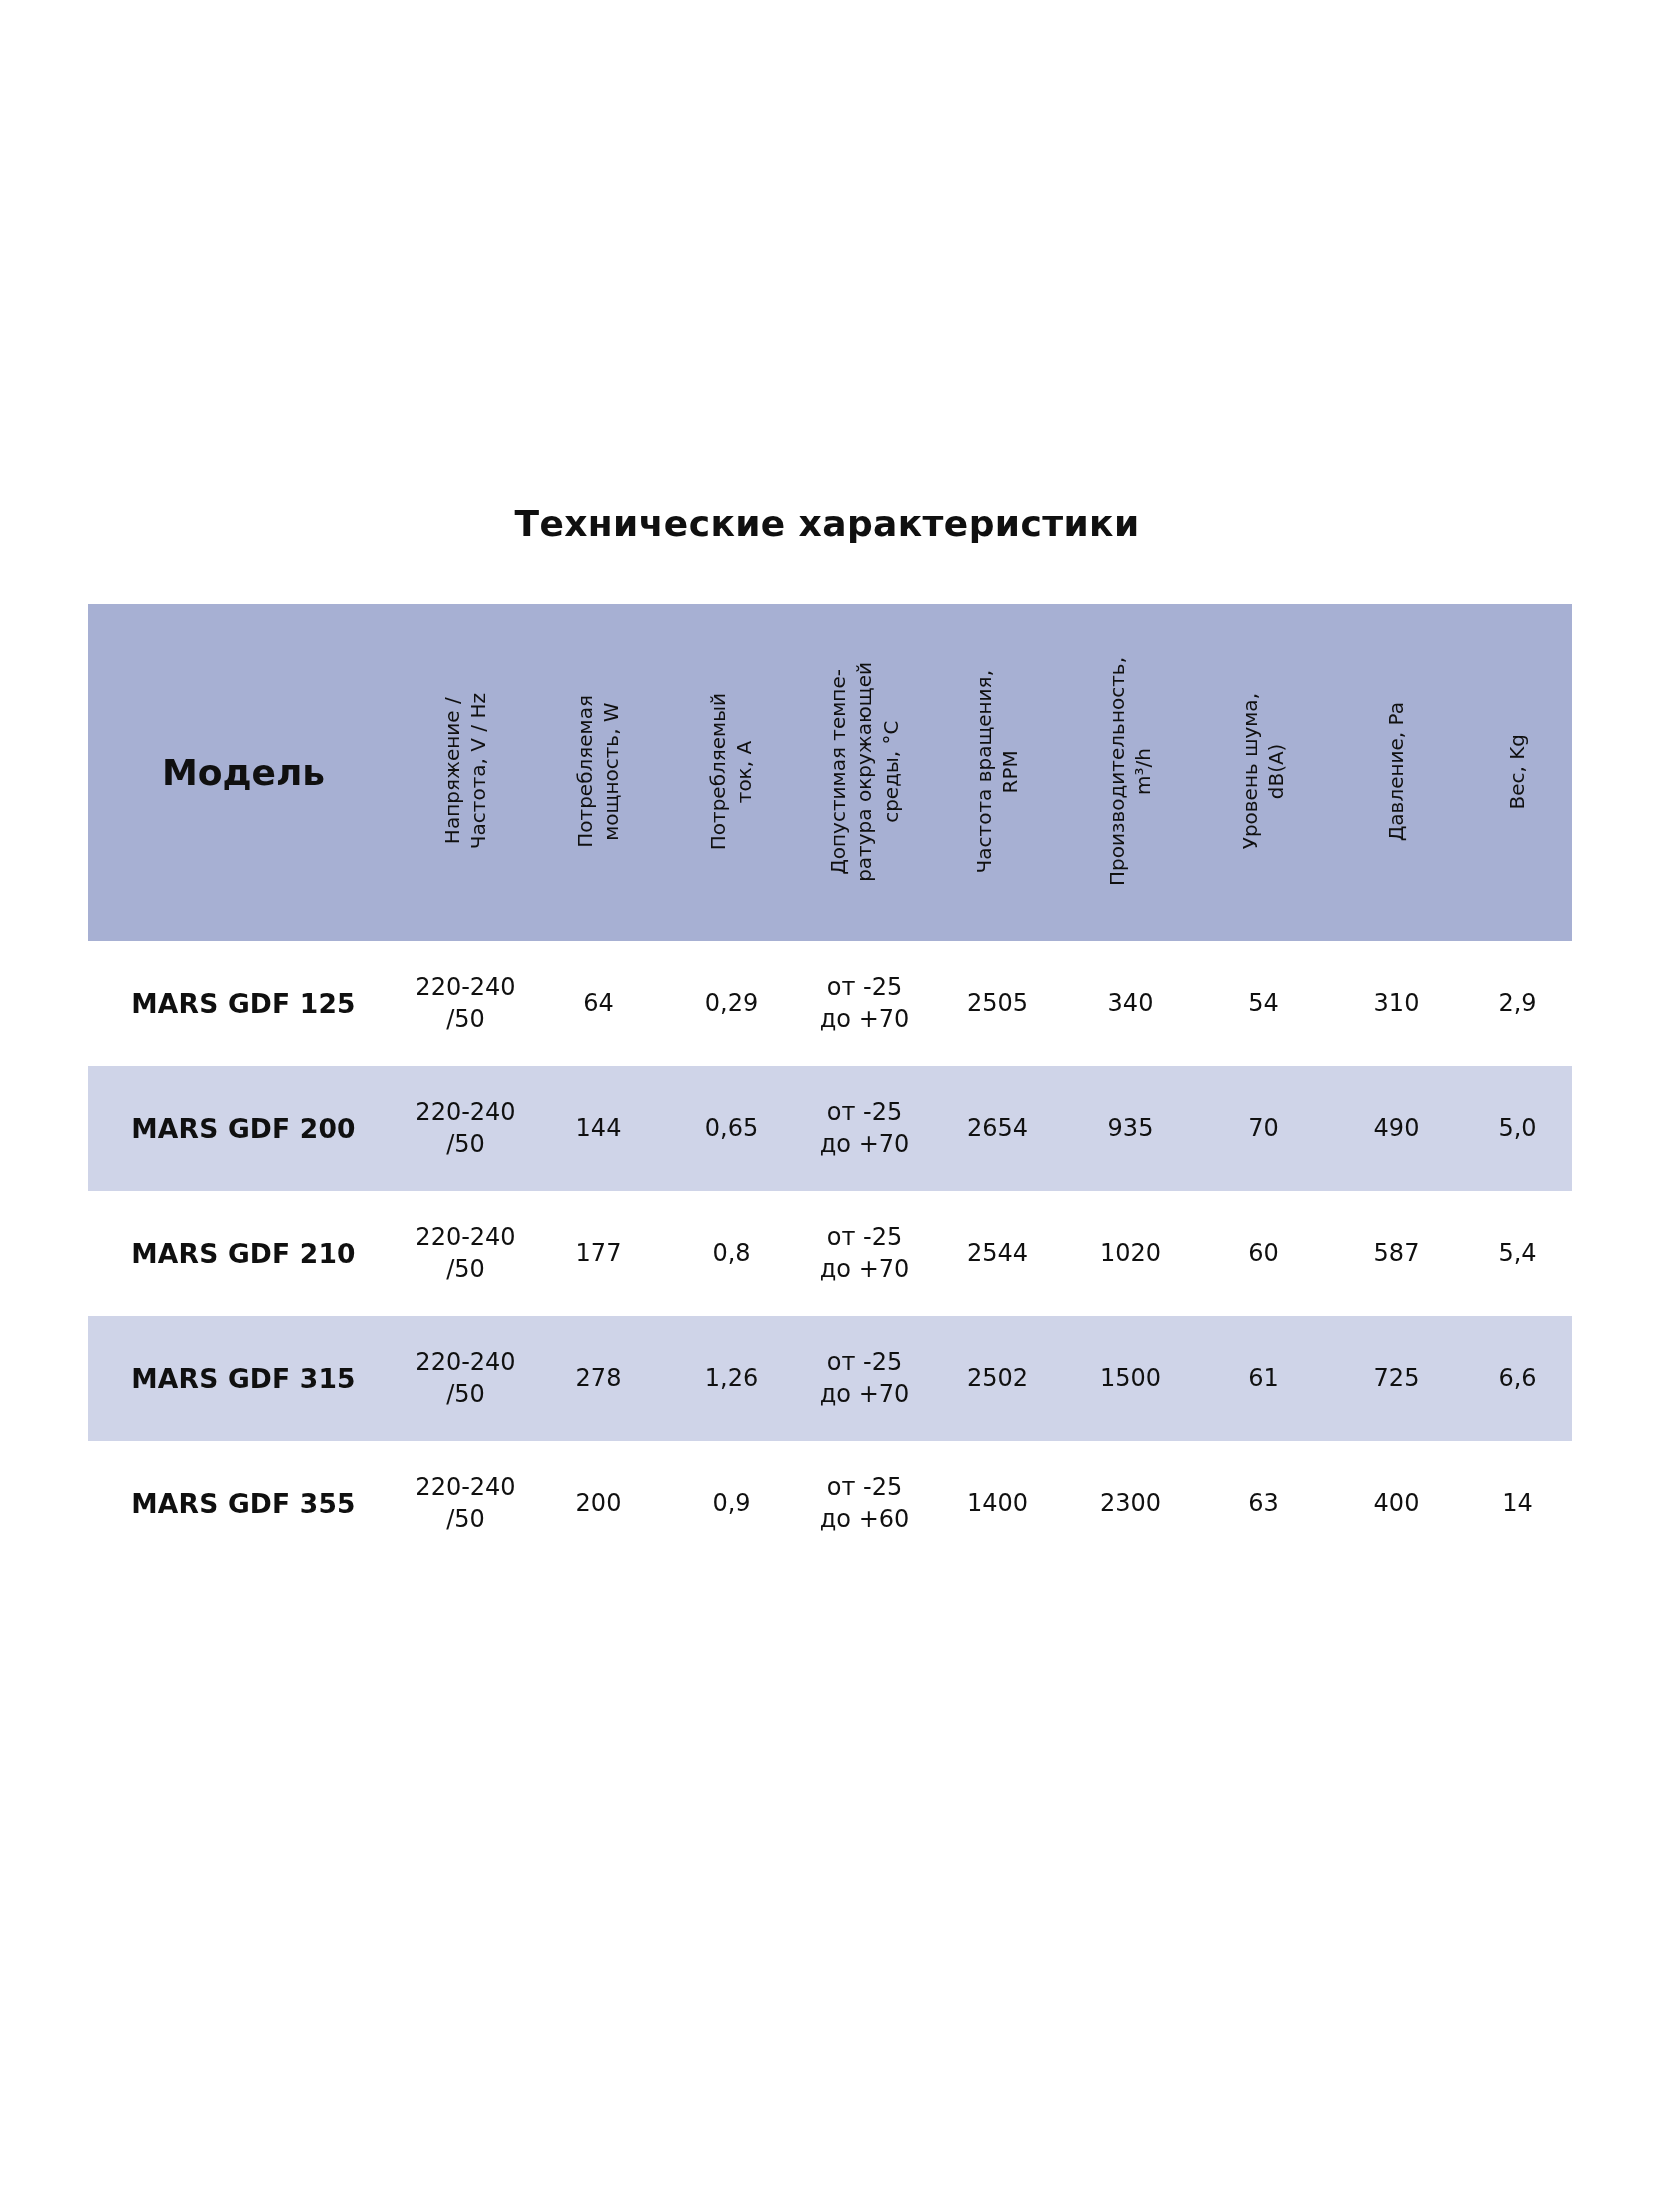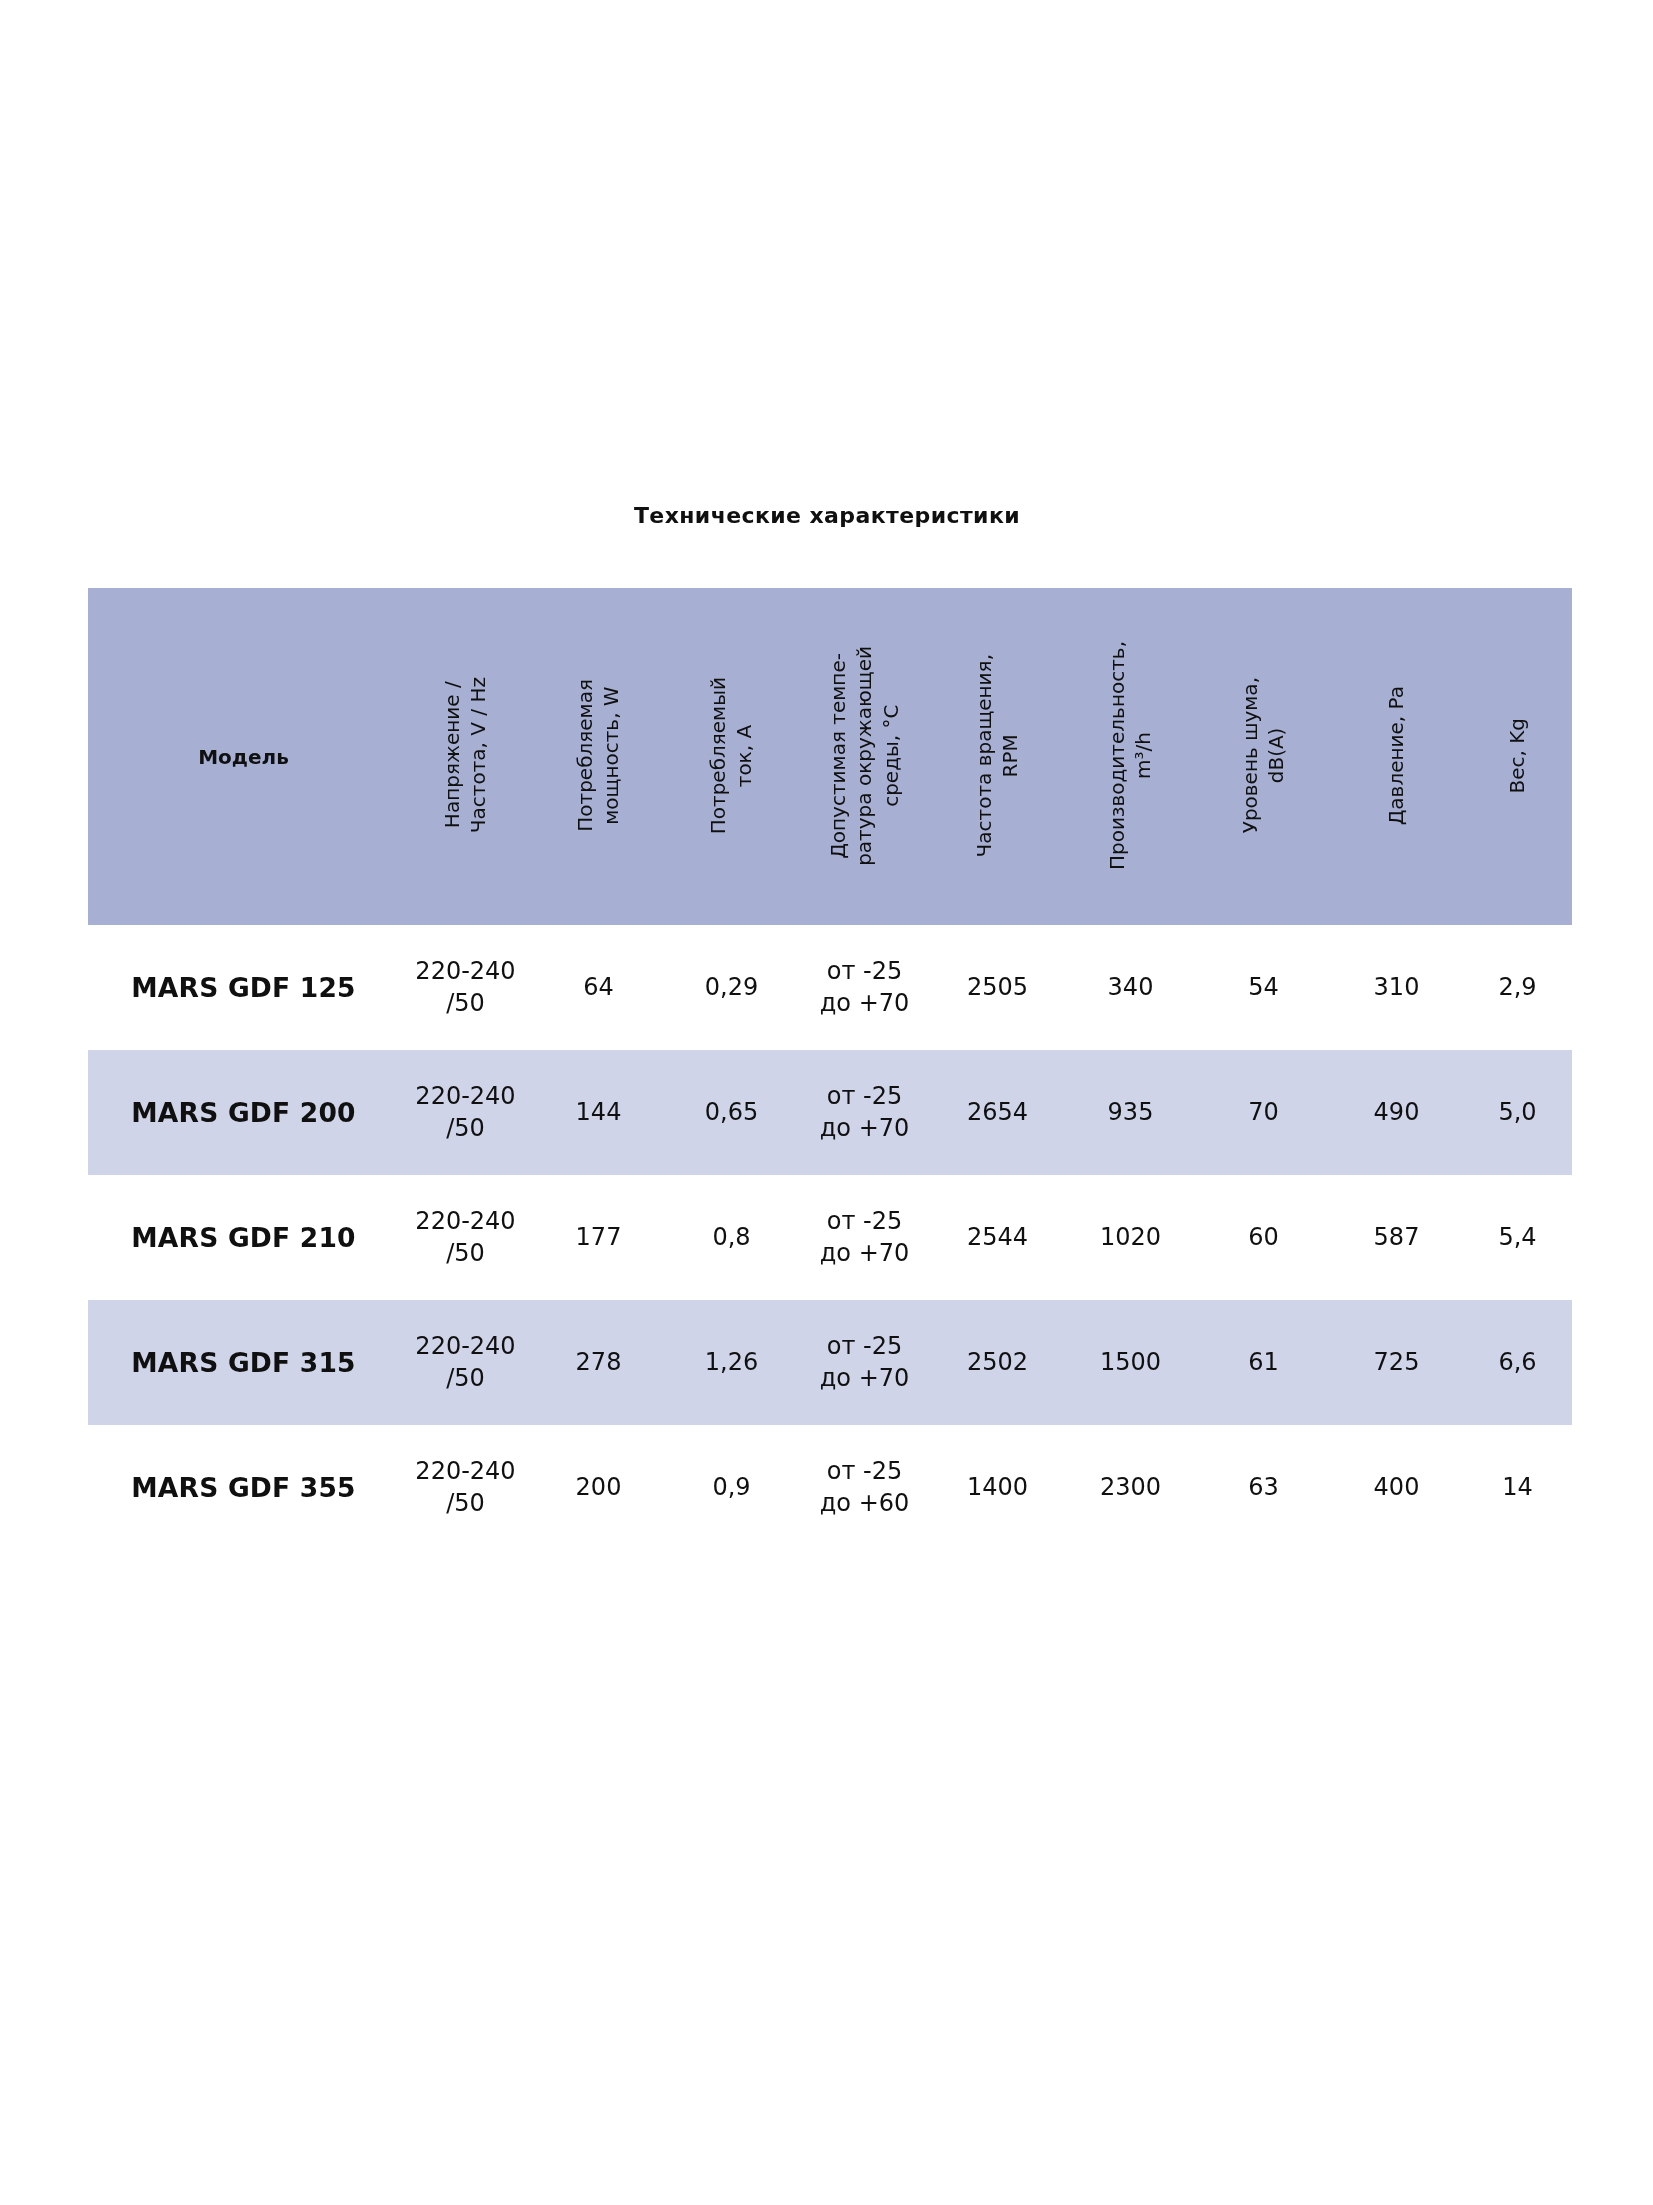--- a/index.html
+++ b/index.html
@@ -13,21 +13,21 @@
     height:2205px;
     background:#ffffff;
     font-family:"DejaVu Sans","Liberation Sans",sans-serif;
     color:var(--text);
   }
   .page{width:1654px;height:2205px;position:relative;}
   .title{
     margin:0;
     padding-top:503px;
     text-align:center;
-    font-size:22px;
+    font-size:36px;
     font-weight:700;
     letter-spacing:0.4px;
     color:var(--text);
   }
   table.spec-table{
     margin:60px 0 0 88px;
     width:1482px;
     border-collapse:collapse;
     table-layout:fixed;
   }
@@ -41,21 +41,21 @@
   tbody tr{height:125px;background:#ffffff;}
   tbody tr:nth-child(even){background:var(--stripe-bg);}
   th,td{
     padding:0;
     text-align:center;
     vertical-align:middle;
     font-weight:400;
     border:none;
   }
   th.model-h{
-    font-size:20px;
+    font-size:36px;
     font-weight:700;
   }
   th.rot{vertical-align:middle;text-align:center;}
   .vtext{
     display:inline-block;
     writing-mode:vertical-rl;
     transform:rotate(180deg);
     white-space:pre-line;
     text-align:center;
     font-size:20px;

